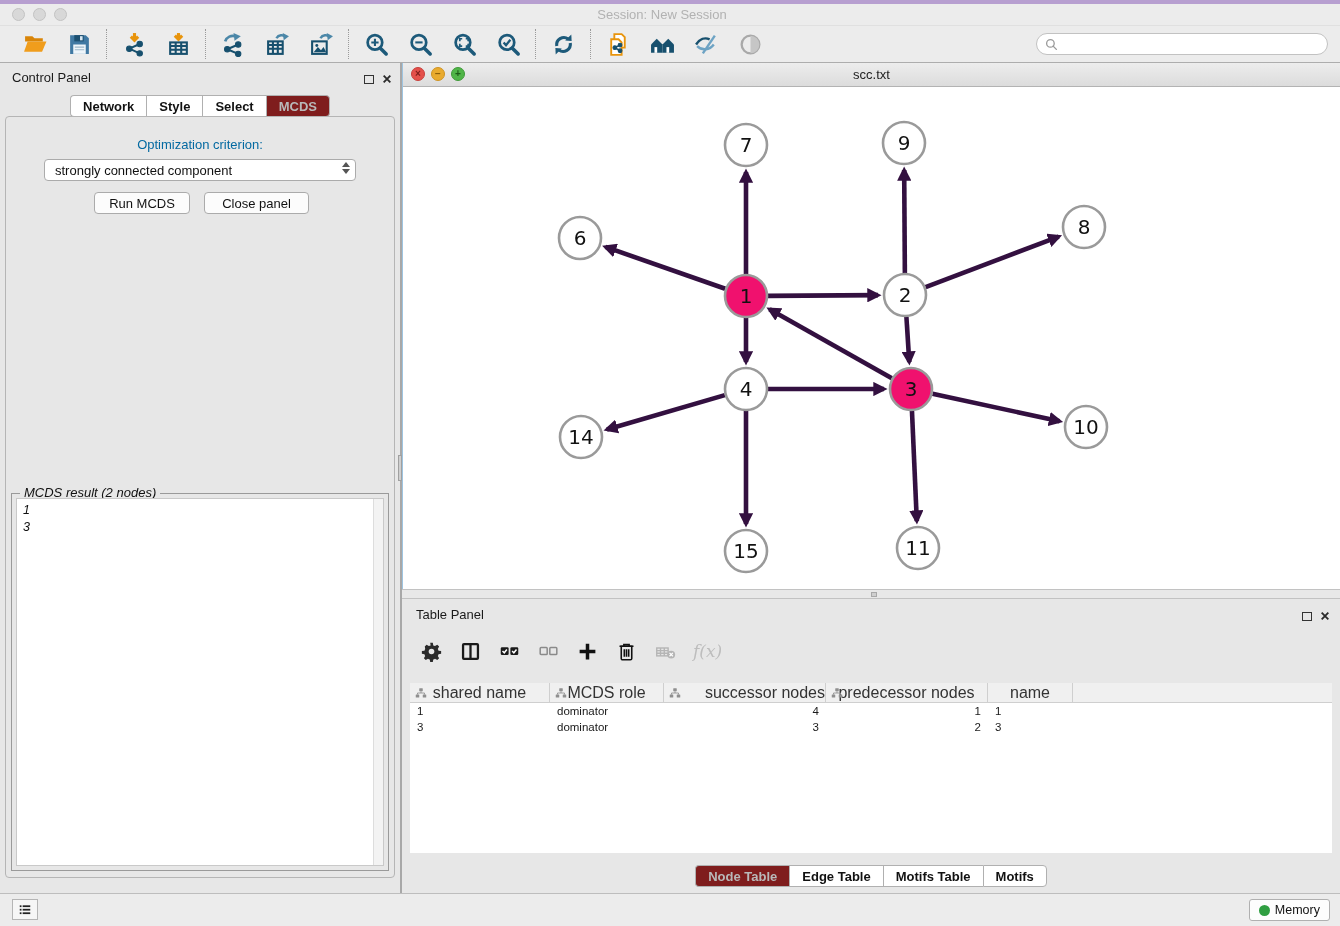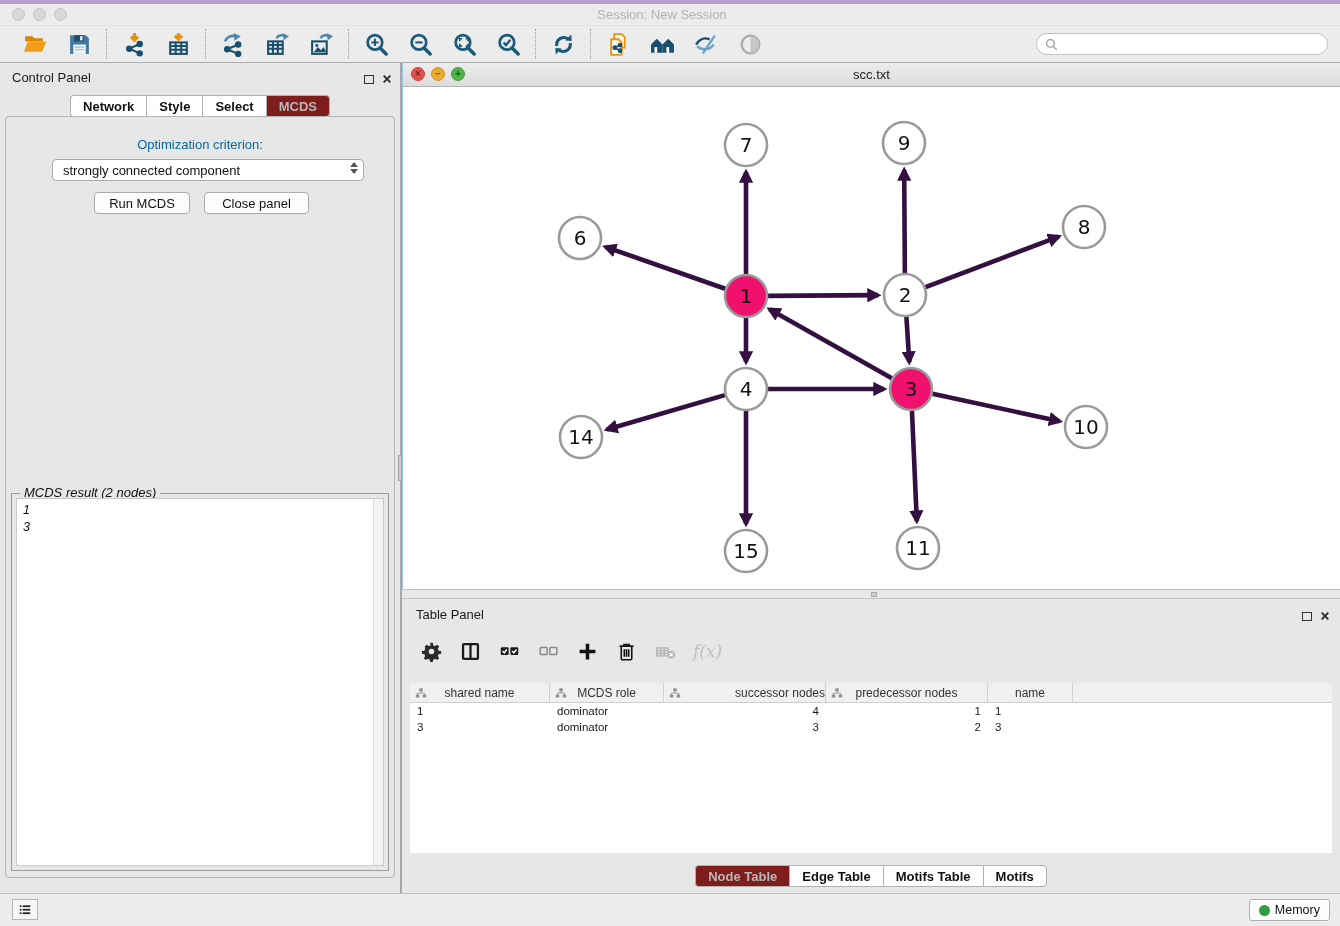--- a/index.html
+++ b/index.html
@@ -29,21 +29,21 @@
   .float-glyph { width:10px; height:9px; border:1.5px solid #333; display:inline-block; }
   .close-glyph svg { width:10px; height:10px; }
   .tabs-row { position:absolute; top:32px; left:0; right:0; display:flex; justify-content:center; }
   .tab { height:22px; font-size:13px; display:flex; align-items:center; justify-content:center; background:#fff; border:1px solid #b0b0b0; border-right:none; padding:0 12px; color:#111;font-weight:bold; }
   .tab:first-child { border-radius:4px 0 0 4px; }
   .tab:last-child { border-right:1px solid #b0b0b0; border-radius:0 4px 4px 0; }
   .tab.sel { background:#7f1d1d; color:#b9b9b9; }
 
   .cp-content { position:absolute; top:53px; left:5px; right:5px; height:762px; border:1px solid #b5b5b5; border-radius:4px; background:#e7e7e7; }
   .opt-label { position:absolute; top:20px; left:0; right:0; text-align:center; font-size:13px; color:#0369a1; }
-  .criterion-select { position:absolute; top:42px; left:46px; width:312px; height:22px; background:#fff; border:1px solid #ababab; border-radius:4px; display:flex; align-items:center; font-size:13px; padding-left:10px; color:#111; }
+  .criterion-select { position:absolute; top:42px; left:38px; width:312px; height:22px; background:#fff; border:1px solid #ababab; border-radius:4px; display:flex; align-items:center; font-size:13px; padding-left:10px; color:#111; }
   .stepper { position:absolute; right:5px; top:2px; display:flex; flex-direction:column; gap:2px; }
   .stepper i { width:0; height:0; border-left:4px solid transparent; border-right:4px solid transparent; display:block; }
   .step-up { border-bottom:5px solid #555; }
   .step-down { border-top:5px solid #555; }
   .cp-btn { position:absolute; top:75px; height:22px; background:#fcfcfc; border:1px solid #ababab; border-radius:4px; font-size:13px; color:#111; display:flex; align-items:center; justify-content:center; }
   .btn-run { left:88px; width:96px; }
   .btn-close { left:198px; width:105px; }
 
   .result-group { position:absolute; top:376px; left:5px; right:5px; height:378px; border:1px solid #9a9a9a; background:#e7e7e7;font-style:italic; }
   .result-label { position:absolute; top:-9px; left:8px; background:#e7e7e7; padding:0 4px; font-size:13px; color:#111; }
@@ -73,21 +73,21 @@
   .table-panel { flex:1; background:#e7e7e7; position:relative; }
   .tp-title { position:absolute; top:8px; left:14px; font-size:13px; color:#1a1a1a; }
   .tp-controls { position:absolute; top:8px; right:10px; display:flex; gap:8px; align-items:center; }
   .tp-toolbar { position:absolute; top:32px; left:10px; right:10px; height:40px; display:flex; align-items:center; gap:17px; padding-left:8px; }
   .tt-icon { width:22px; height:22px; display:inline-flex; align-items:center; justify-content:center; }
   .tt-icon svg { width:21px; height:21px; }
   .fx-glyph { font-family:"DejaVu Serif", serif; font-style:italic; font-size:17px; color:#bdbdbd; }
 
   .tp-table { position:absolute; top:84px; left:8px; right:8px; height:170px; background:#fff; overflow:hidden; }
   .thead { display:flex; height:20px; background:#f0f0f0; border-bottom:1px solid #cfcfcf; }
-  .th { position:relative; display:flex; align-items:center; justify-content:center; font-size:12px; color:#333; border-right:1px solid #cfcfcf; flex:none; }
+  .th { position:relative; display:flex; align-items:center; justify-content:center; font-size:16px; color:#333; border-right:1px solid #cfcfcf; flex:none; }
   .th svg { position:absolute; left:5px; width:12px; height:12px; }
   .trow { display:flex; height:16px; align-items:center; }
   .td { flex:none; font-size:11.5px; color:#1a1a1a; padding:0 7px; overflow:hidden; }
 
   .tp-tabs { position:absolute; left:0; right:0; top:266px; display:flex; justify-content:center; }
 
   
   .statusbar { height:32px; background:#ececec; border-top:1px solid #bdbdbd; position:relative; }
   .status-left-btn { position:absolute; left:12px; top:5px; width:26px; height:21px; background:#f6f6f6; border:1px solid #b5b5b5; display:flex; align-items:center; justify-content:center; }
   .status-left-btn svg { width:14px; height:14px; }

